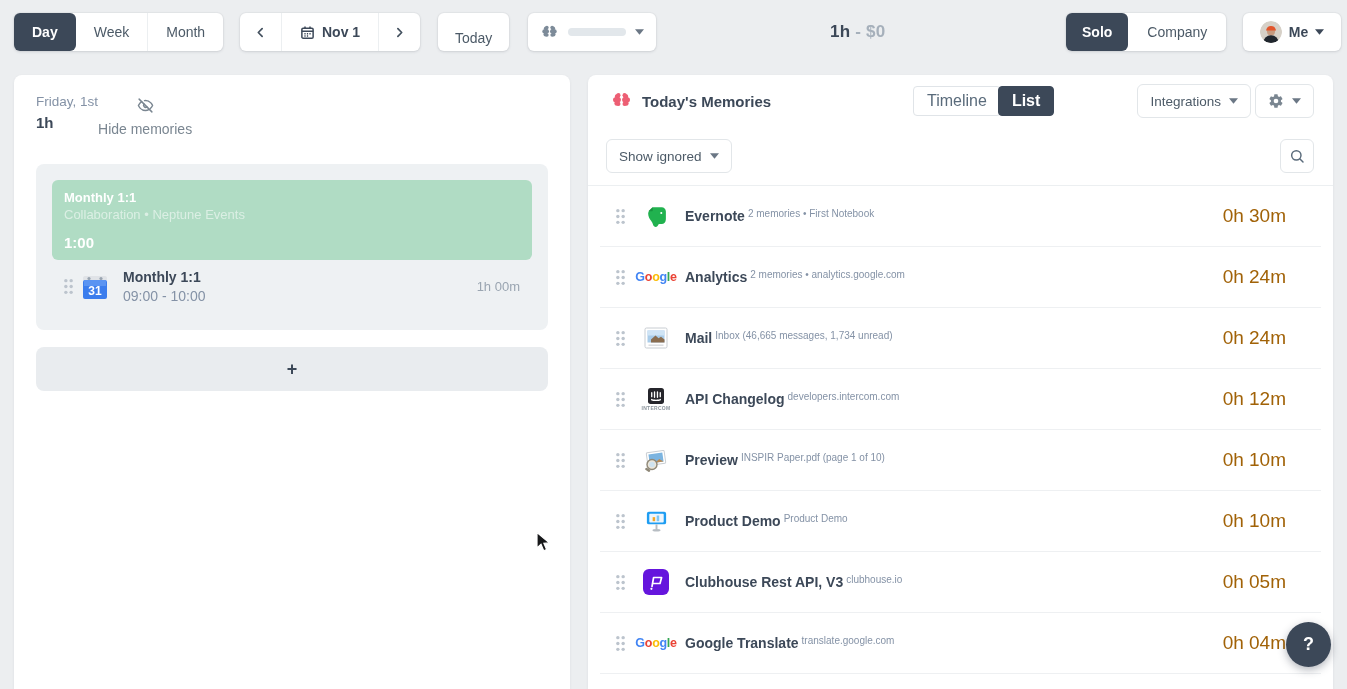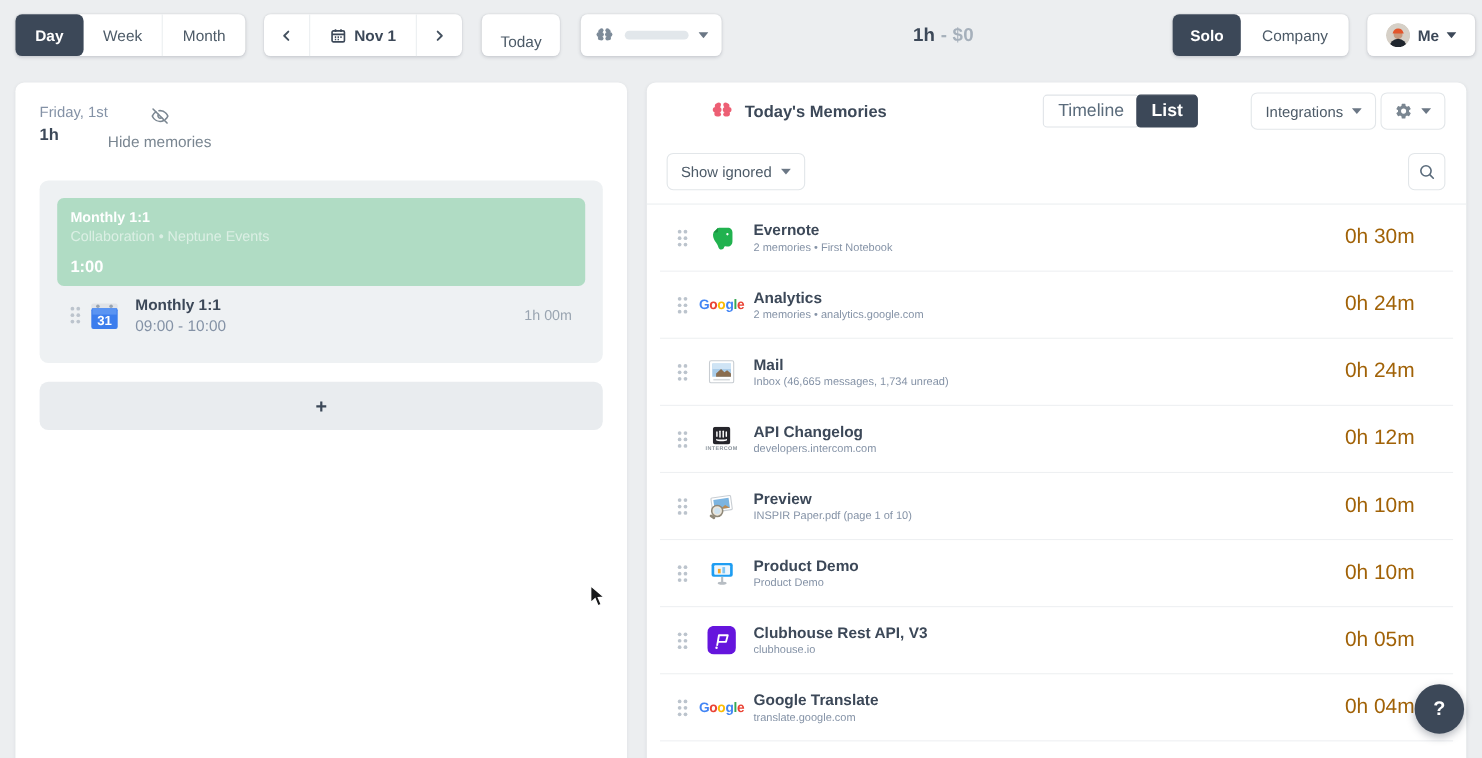--- a/index.html
+++ b/index.html
@@ -54,36 +54,36 @@
   .entry-title { font-size:14px; font-weight:700; color:#3c4858; }
   .entry-time { font-size:14px; color:#8492a6; }
   .entry-duration { margin-left:auto; font-size:13px; color:#9aa5b1; }
   .drag-handle { display:flex; align-items:center; justify-content:center; width:16px; cursor:grab; flex:0 0 auto; }
   .cal-icon { margin-left:5px; flex:0 0 auto; display:flex; }
 
   .add-slot { margin:17px 22px 0; height:44px; background:#e9ecef; border-radius:8px; display:flex; align-items:center; justify-content:center; cursor:pointer; }
   .add-plus { font-size:18px; font-weight:700; color:#3c4858; line-height:1; }
 
   
-  .mem-header { height:52px; display:flex; align-items:center; padding:0 19px 0 22px; position:relative;margin-left:35px; }
+  .mem-header { height:52px; display:flex; align-items:center; padding:0 19px 0 22px; position:relative; }
   .mem-title-text { font-size:15px; font-weight:700; color:#3c4858; margin-left:9px; }
   .view-toggle { position:absolute; left:325px; top:11px; display:flex; }
   .view-toggle .vt { height:30px; font-family:inherit; font-size:16px; display:flex; align-items:center; padding:0 13px; cursor:pointer; }
   .vt-timeline { background:#fff; border:1px solid #e0e4e8; border-radius:4px; color:#5a6b7b; }
   .vt-list { background:#3c4858; color:#fff; border:1px solid #3c4858; border-radius:4px; margin-left:-3px; font-weight:700; z-index:1; }
   .header-right { margin-left:auto; display:flex; gap:4px; }
   .hdr-btn { height:34px; background:#fff; border:1px solid #e2e6e9; border-radius:6px; display:flex; align-items:center; gap:8px; padding:0 12px; font-family:inherit; font-size:13.5px; color:#4c5a67; cursor:pointer; }
 
   .mem-subheader { height:59px; display:flex; align-items:center; justify-content:space-between; padding:0 19px 0 18px; border-bottom:1px solid #eceff1; }
   .search-btn { width:34px; height:34px; background:#fff; border:1px solid #e2e6e9; border-radius:6px; display:flex; align-items:center; justify-content:center; cursor:pointer; }
 
   .mem-list { }
   .mem-row { margin:0 12px; height:61px; display:flex; align-items:center; padding:0 35px 0 12px; border-bottom:1px solid #eef0f2; cursor:pointer; }
   .mem-icon { width:30px; display:flex; align-items:center; justify-content:center; margin-left:13px; flex:0 0 auto; }
-  .mem-text { display:flex; flex-direction:column; gap:3px; margin-left:14px; min-width:0; }
+  .mem-text { display:flex; flex-direction:row; gap:3px; margin-left:14px; min-width:0; }
   .mem-title { font-size:14px; font-weight:700; color:#3c4858; }
   .mem-subtitle { font-size:10px; color:#8492a6; }
   .mem-duration { margin-left:auto; font-size:19px; color:#a16207; flex:0 0 auto; }
 
   .google-word { font-size:12.5px; font-weight:700; letter-spacing:-.3px; }
   .intercom-wrap { display:flex; flex-direction:column; align-items:center; gap:1px; }
   .intercom-label { font-size:5px; letter-spacing:.3px; color:#8c959d; font-weight:700; }
 
   .help-fab { position:absolute; left:1286px; top:622px; width:45px; height:45px; border-radius:50%; background:#3c4858; color:#fff; border:0; font-size:18px; font-weight:700; display:flex; align-items:center; justify-content:center; cursor:pointer; box-shadow:0 3px 8px rgba(40,50,65,.35); font-family:inherit; }
 

